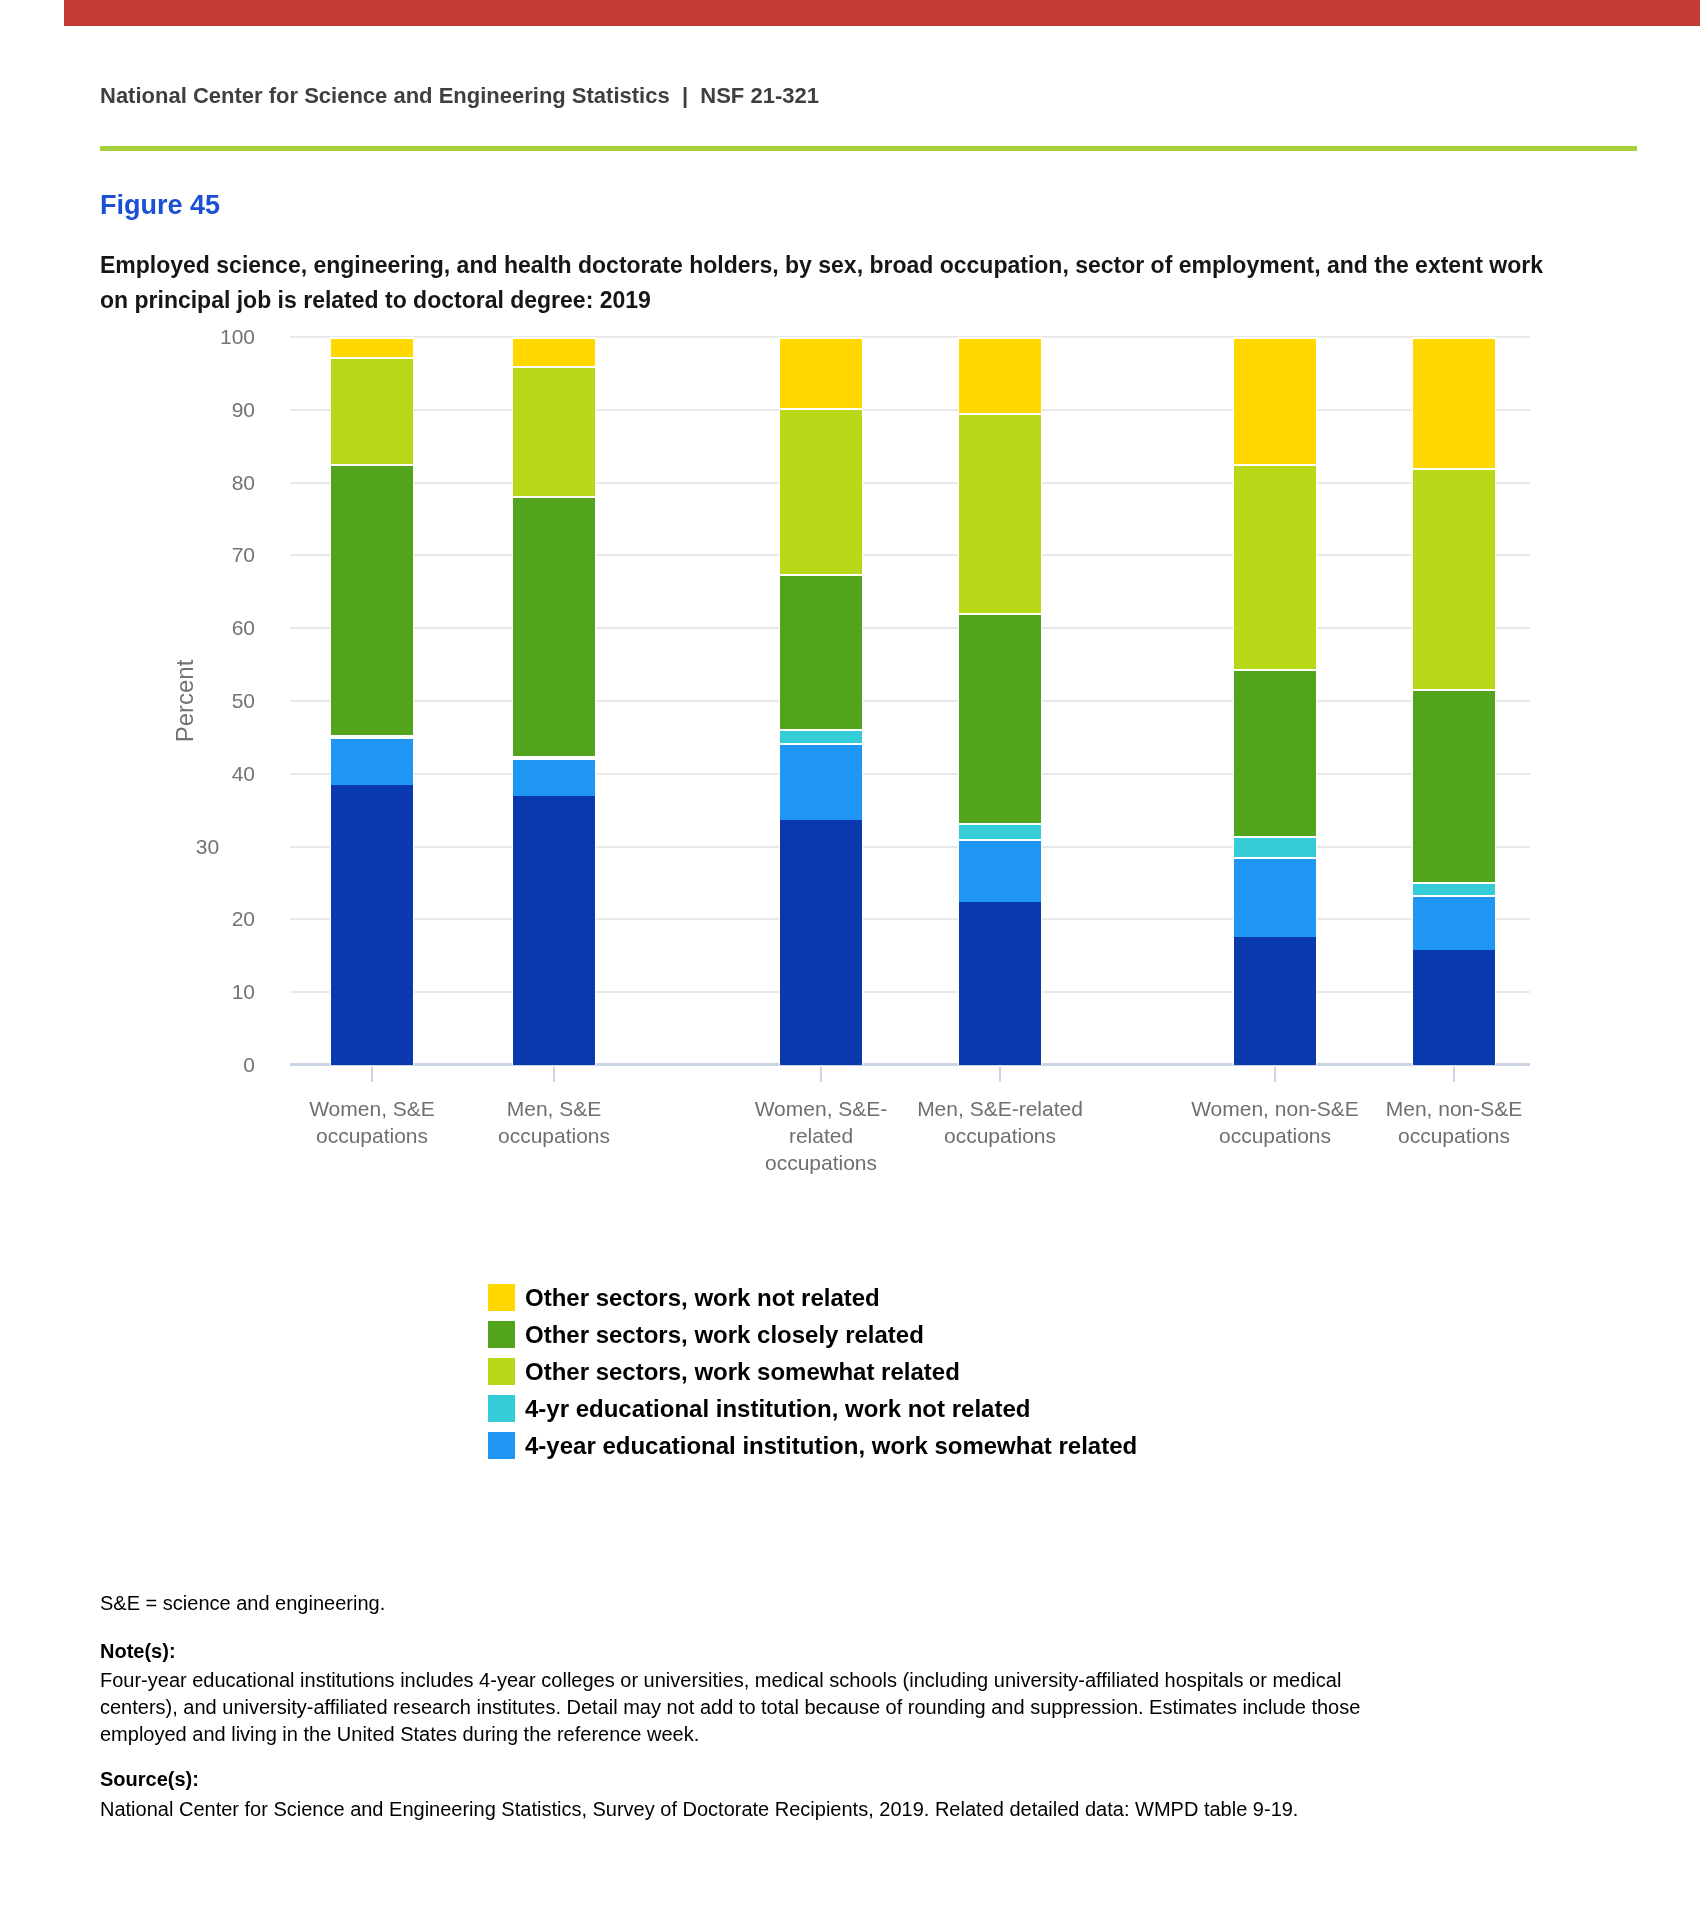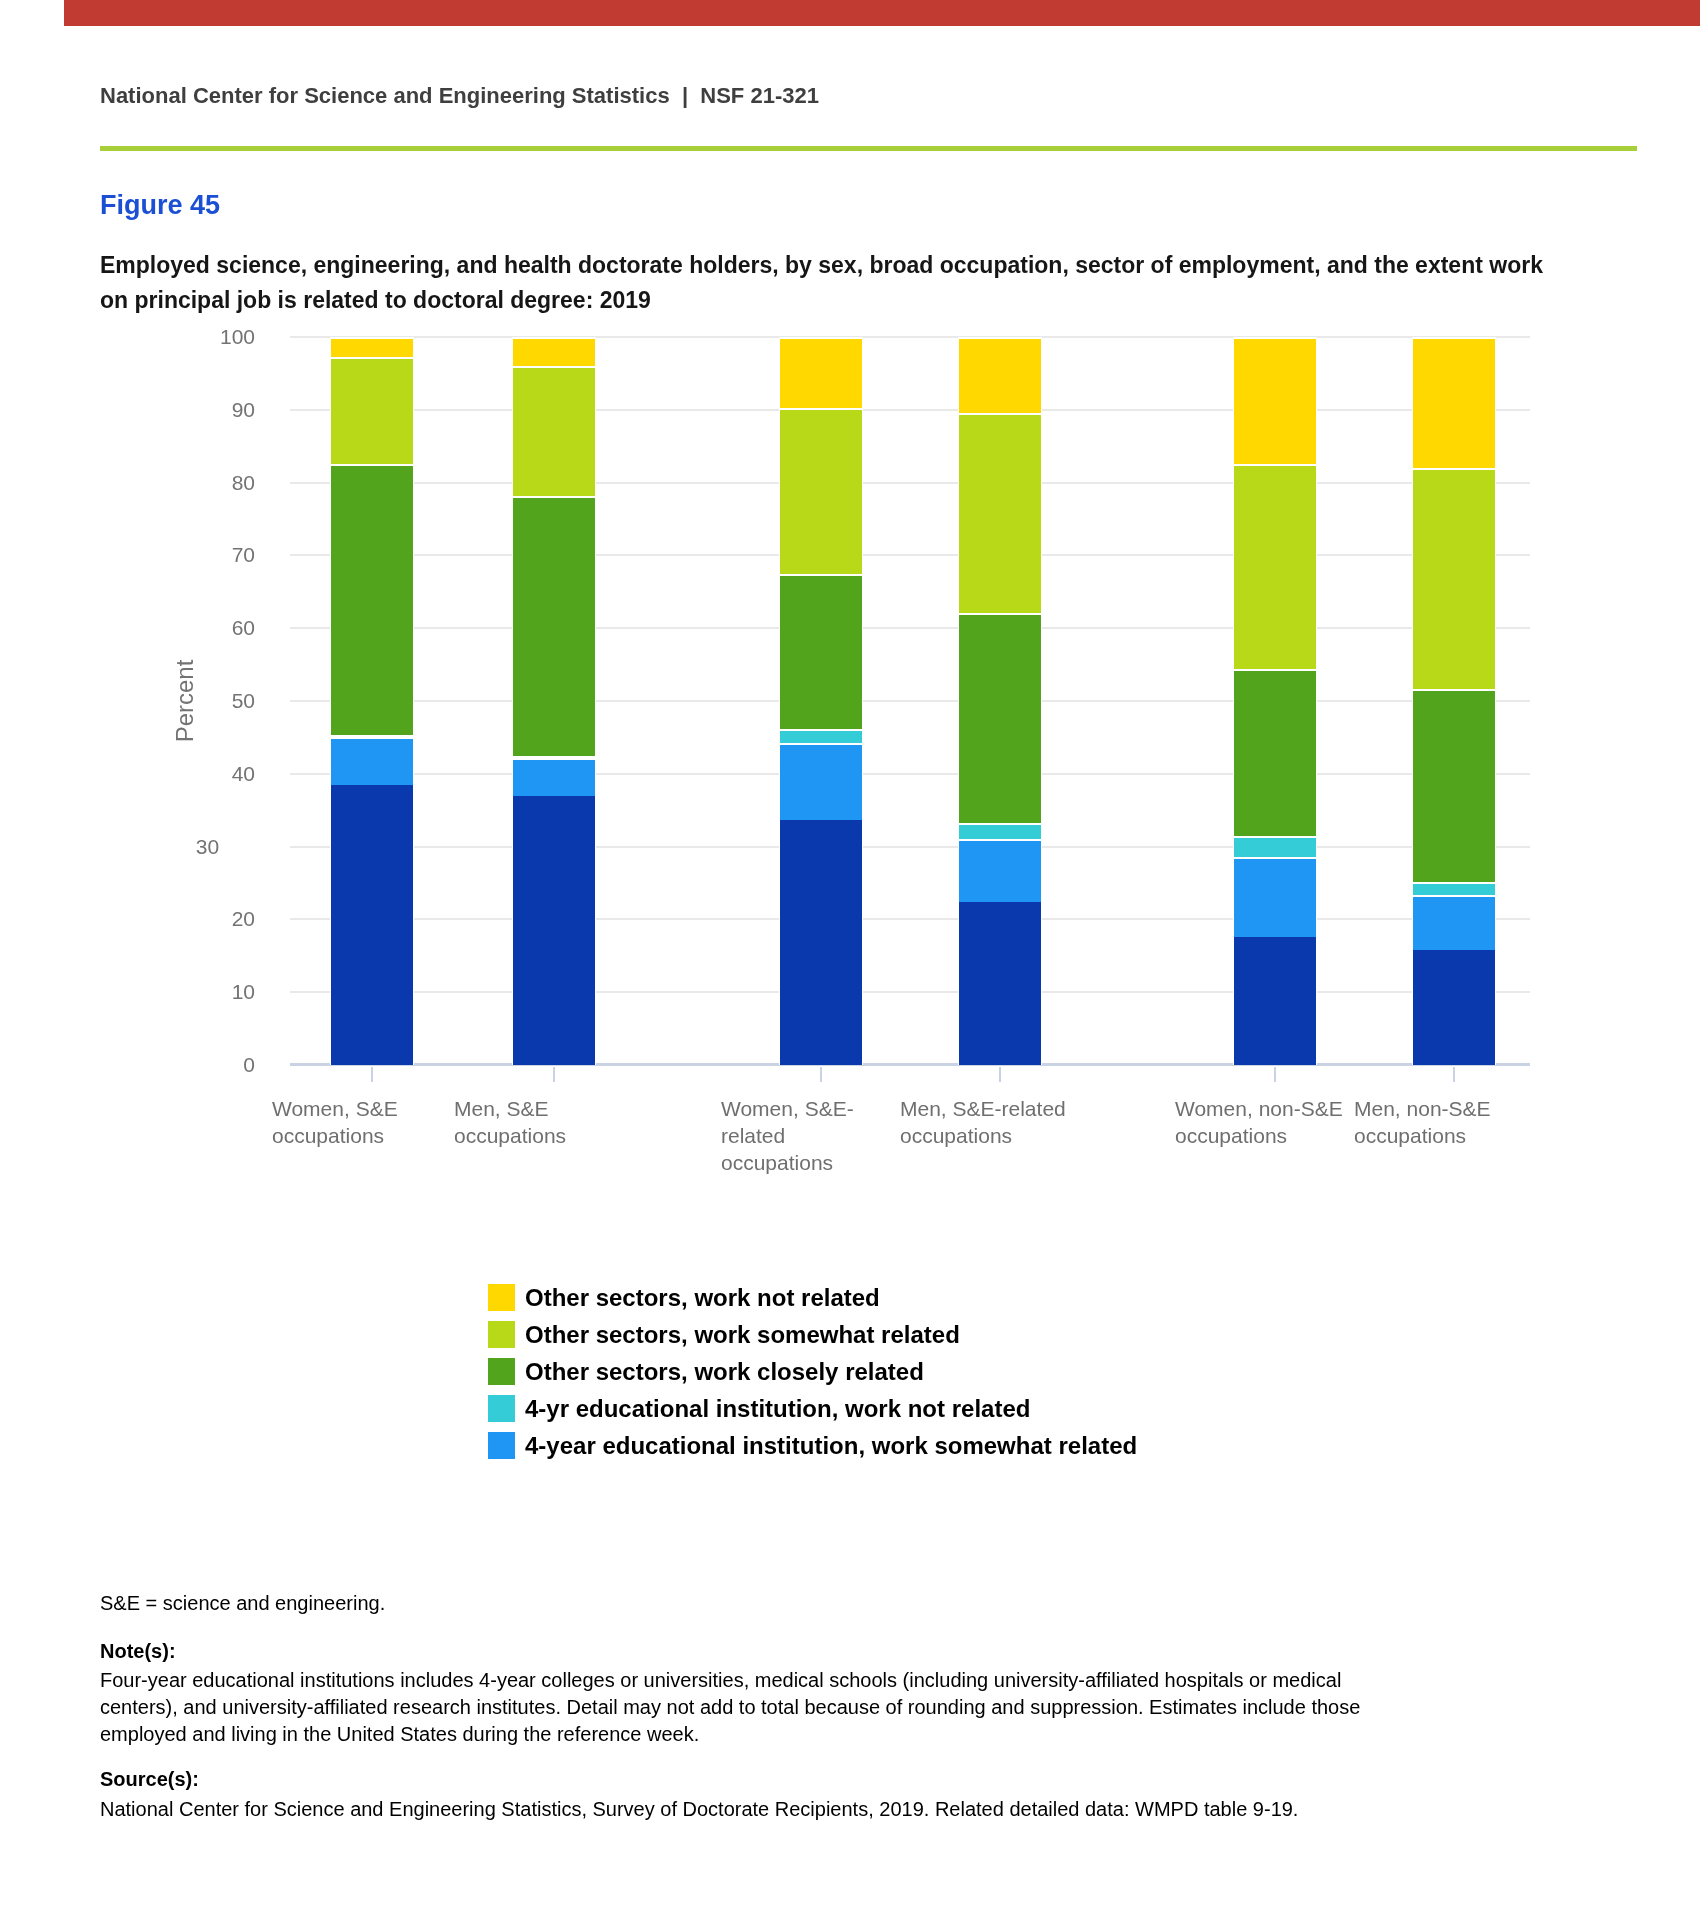--- a/index.html
+++ b/index.html
@@ -15,21 +15,21 @@
   .gridline{position:absolute;left:0;right:0;height:2px;background:#e9e9e9;transform:translateY(1px);}
   .gridline.zero{background:#c9d3e4;height:3px;}
   #y-axis{position:absolute;left:160px;top:337px;width:95px;height:728px;}
   .ytick{position:absolute;right:0;width:95px;height:24px;line-height:24px;text-align:right;font-size:21px;color:#737373;}
   .percent-label{position:absolute;left:85px;top:687px;width:200px;height:28px;line-height:28px;text-align:center;
                  transform:rotate(-90deg);font-size:24px;color:#737373;}
   .bar{position:absolute;bottom:0;height:100%;width:84px;display:flex;flex-direction:column-reverse;}
   .seg{width:100%;box-sizing:border-box;border-left:1px solid #fff;border-right:1px solid #fff;}
   .seg.sep{border-top:2px solid #fff;}
   .xtick{position:absolute;top:100%;margin-top:2px;width:2px;height:15px;background:#c9d3e4;}
-  .xlabel{position:absolute;top:calc(100% + 30px);width:200px;font-size:21px;line-height:27px;color:#6f6f6f;}
+  .xlabel{position:absolute;top:calc(100% + 30px);width:200px;text-align:center;font-size:21px;line-height:27px;color:#6f6f6f;}
   .axis-title{position:absolute;left:290px;top:1232px;width:1240px;text-align:center;font-size:24px;color:#6f6f6f;}
   
   #legend{position:absolute;left:488px;top:1284px;}
   .legend-row{display:flex;align-items:center;height:27px;margin-bottom:10px;}
   .legend-swatch{width:27px;height:27px;margin-right:10px;flex:none;}
   .legend-label{font-size:24px;font-weight:bold;color:#000000;white-space:nowrap;}
   
   .note-abbr{position:absolute;left:100px;top:1592px;font-size:20px;}
   .note-head{position:absolute;left:100px;top:1640px;font-size:20px;font-weight:bold;}
   .note-body{position:absolute;left:100px;top:1667px;width:1600px;font-size:20px;line-height:27px;}
@@ -133,26 +133,26 @@
       <div class="xtick" style="left: 1163px;"></div>
       <div class="xlabel" style="left: 1064px;">Men, non-S&amp;E<br>occupations</div>
     </div>
 
   <div id="legend">
       <div class="legend-row">
         <div class="legend-swatch" style="background: rgb(255, 216, 0);"></div>
         <div class="legend-label">Other sectors, work not related</div>
       </div>
       <div class="legend-row">
+        <div class="legend-swatch" style="background: rgb(81, 164, 27);"></div>
+        <div class="legend-label">Other sectors, work closely related</div>
+      </div>
+      <div class="legend-row">
         <div class="legend-swatch" style="background: rgb(183, 217, 23);"></div>
         <div class="legend-label">Other sectors, work somewhat related</div>
-      </div>
-      <div class="legend-row">
-        <div class="legend-swatch" style="background: rgb(81, 164, 27);"></div>
-        <div class="legend-label">Other sectors, work closely related</div>
       </div>
       <div class="legend-row">
         <div class="legend-swatch" style="background: rgb(52, 204, 214);"></div>
         <div class="legend-label">4-yr educational institution, work not related</div>
       </div>
       <div class="legend-row">
         <div class="legend-swatch" style="background: rgb(31, 150, 243);"></div>
         <div class="legend-label">4-year educational institution, work somewhat related</div>
       </div>
     </div>

